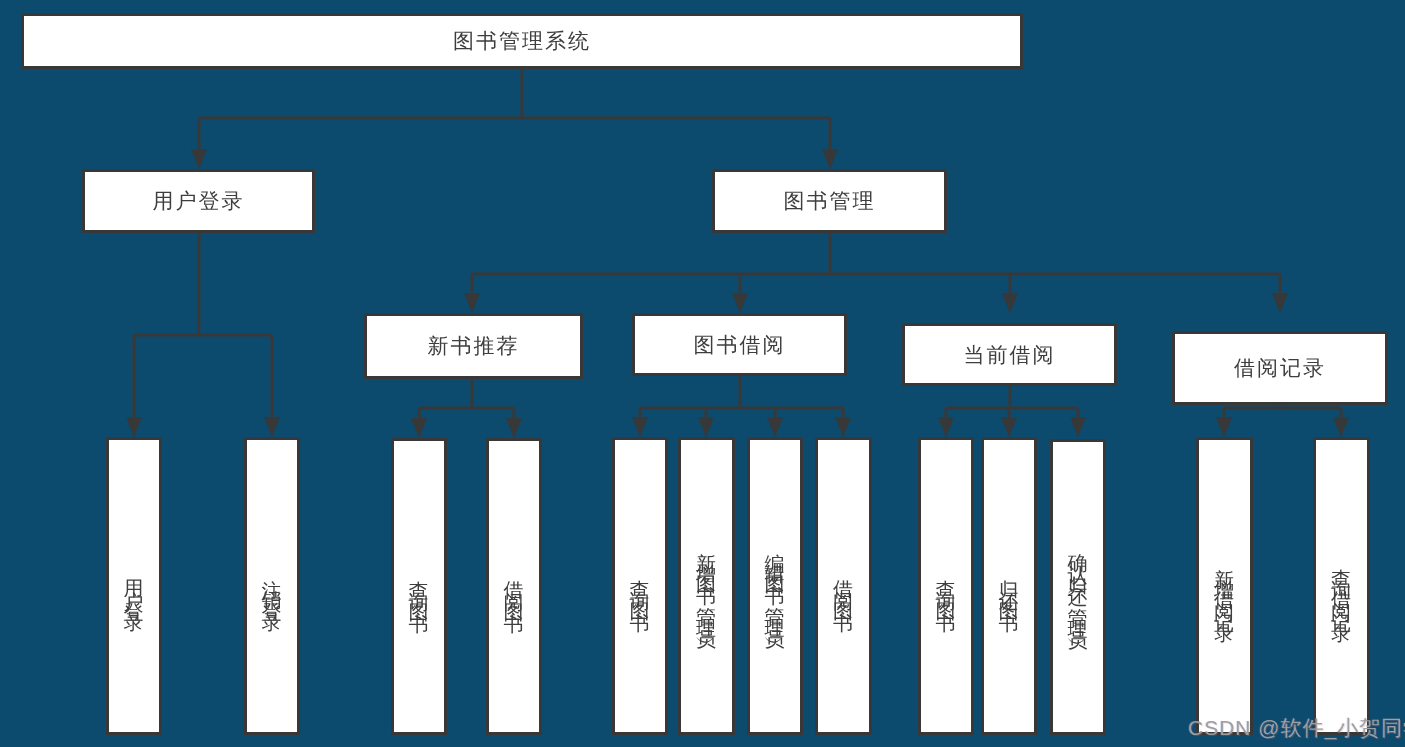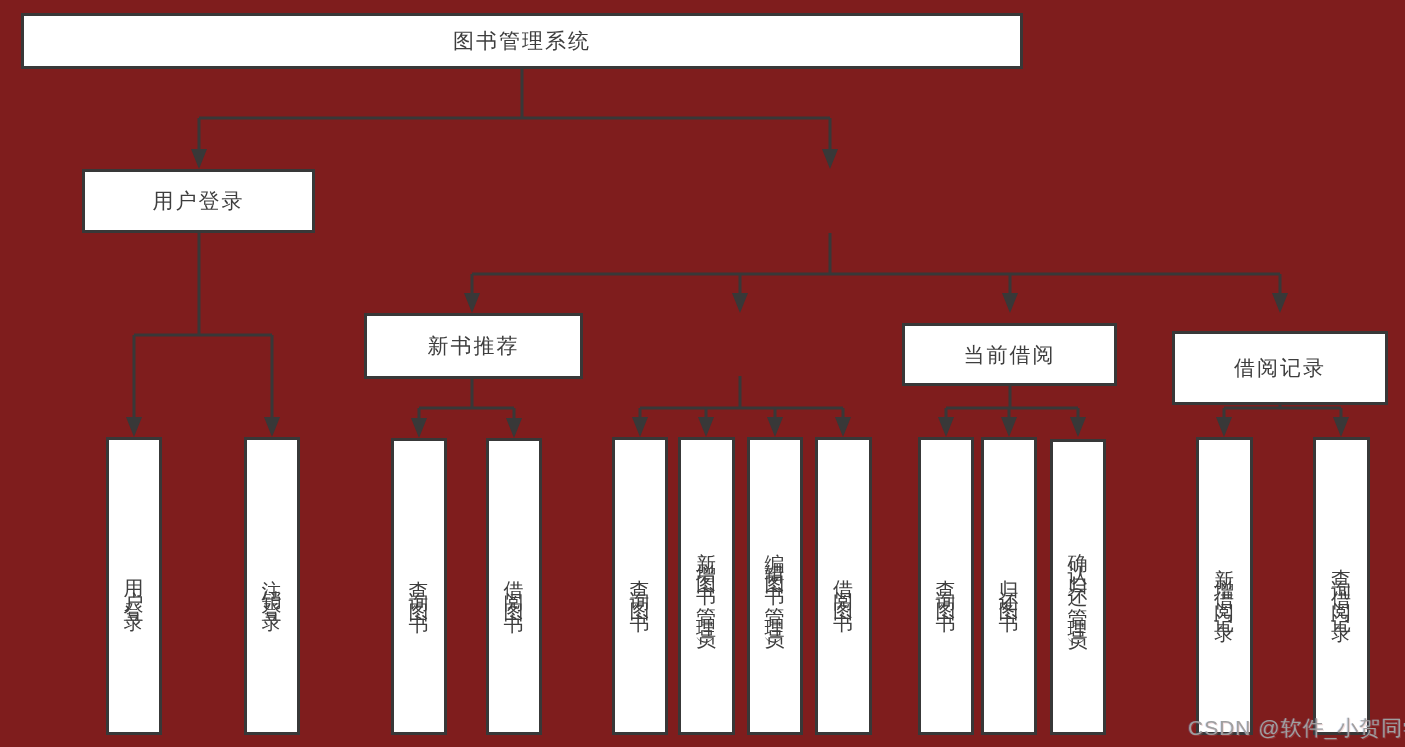--- a/index.html
+++ b/index.html
@@ -1,17 +1,17 @@
 <!DOCTYPE html>
 <html style="--line: #383838; --box: #ffffff; --text: #3e3e3e; --watermark: #9f9f9f;"><head>
 <meta charset="utf-8">
 <style>
   html,body{margin:0;padding:0;background:#ffffff;}
   body{font-family:"Liberation Sans","DejaVu Sans",sans-serif;}
-  .canvas{position:relative;width:1405px;height:747px;background:#7f1d1d;overflow:hidden;}
+  .canvas{position:relative;width:1405px;height:747px;background:#0c4a6e;overflow:hidden;}
   .connectors{position:absolute;left:0;top:0;color:var(--line,#383838);}
   .node{
     position:absolute;box-sizing:border-box;
     border:3px solid var(--line,#383838);
     background:var(--box,#ffffff);
     color:var(--text,#3e3e3e);
     display:flex;align-items:center;justify-content:center;
   }
   .node .lbl{font-size:21px;letter-spacing:2px;white-space:nowrap;}
   .leaf .lbl{
@@ -65,23 +65,29 @@
     </g>
   </svg>
 
   <div class="node" style="left:21px;top:13px;width:1002px;height:56px">
     <span class="lbl">图书管理系统</span>
   </div>
 
   <div class="node" style="left:82px;top:169px;width:233px;height:64px">
     <span class="lbl">用户登录</span>
   </div>
+  <div class="node" style="left:712px;top:169px;width:235px;height:64px">
+    <span class="lbl">图书管理</span>
+  </div>
 
   <div class="node" style="left:364px;top:313px;width:219px;height:66px">
     <span class="lbl">新书推荐</span>
+  </div>
+  <div class="node" style="left:632px;top:313px;width:215px;height:63px">
+    <span class="lbl">图书借阅</span>
   </div>
   <div class="node" style="left:902px;top:323px;width:215px;height:63px">
     <span class="lbl">当前借阅</span>
   </div>
   <div class="node" style="left:1172px;top:331px;width:216px;height:74px">
     <span class="lbl">借阅记录</span>
   </div>
 
   <div class="node leaf" style="left:106px;top:437px;width:56px;height:298px">
     <span class="lbl">用户登录</span>

